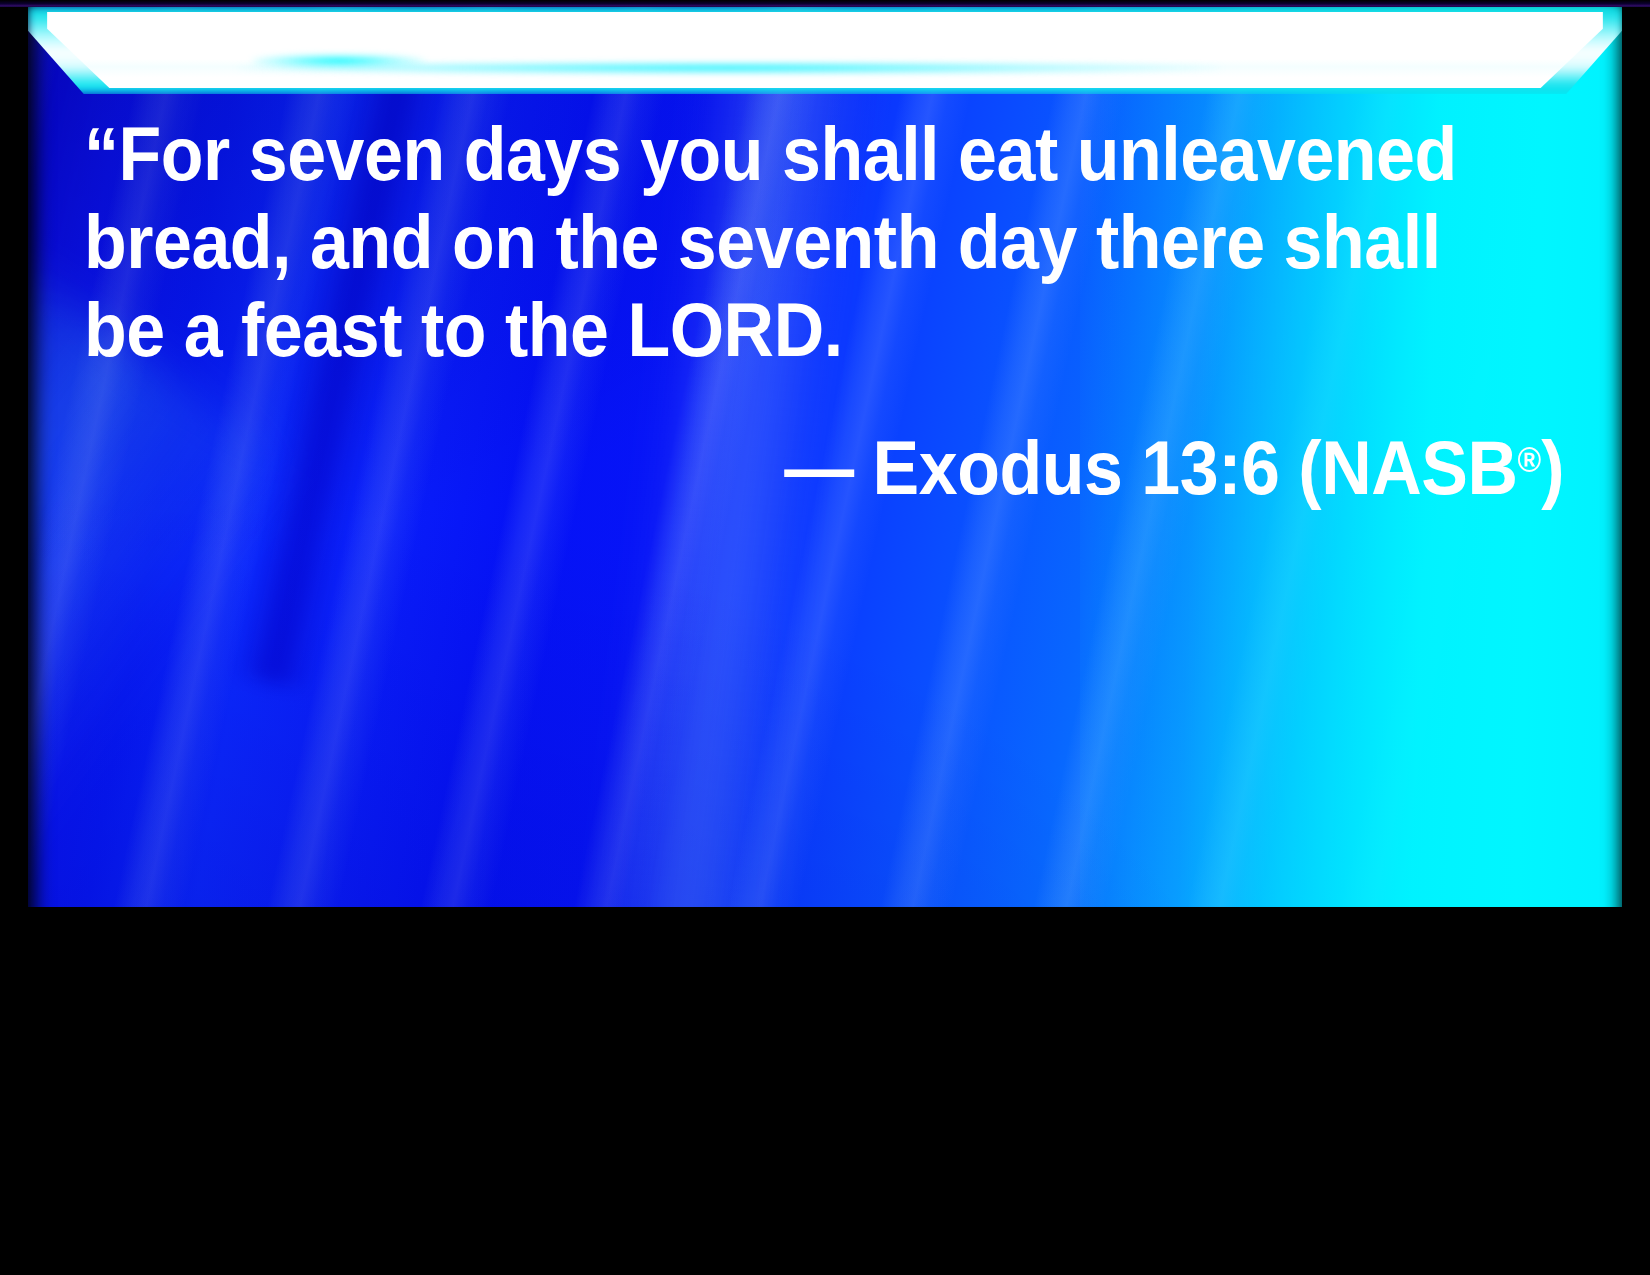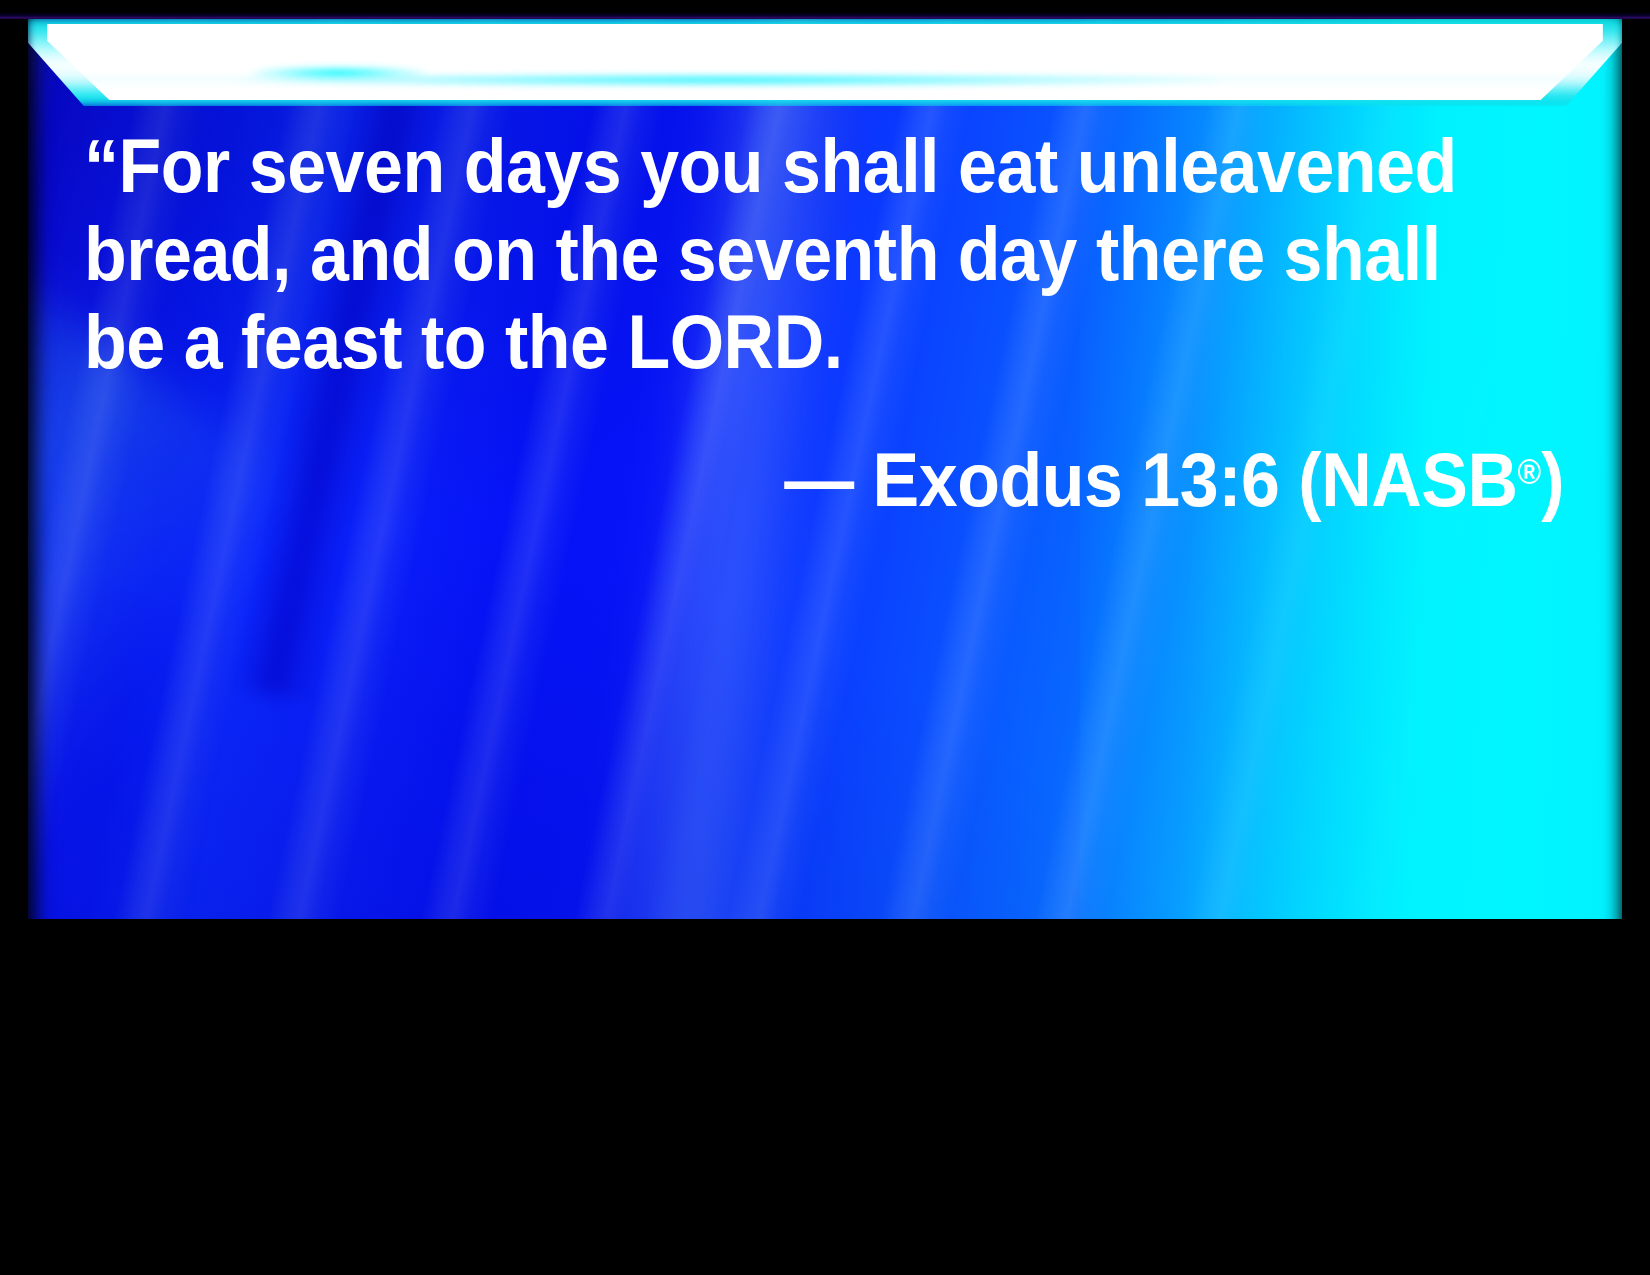--- a/index.html
+++ b/index.html
@@ -15,21 +15,20 @@
     font-family: "Liberation Sans", "DejaVu Sans", sans-serif;
   }
 
   
   #slide {
     position: relative;
     width: 1650px;
     height: 907px;
     background: #000000;
     overflow: hidden;
-    margin-top: 12px;
   }
 
   
   #stage {
     position: absolute;
     left: 28px;
     top: 6px;
     width: 1594px;      
     height: 1227px;     
     overflow: hidden;

